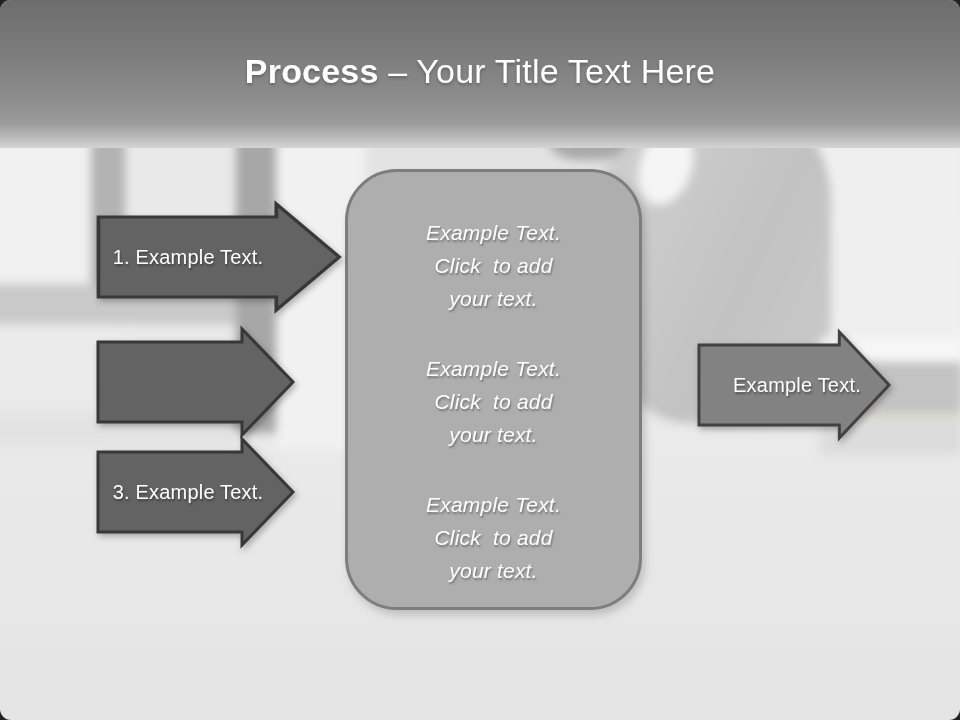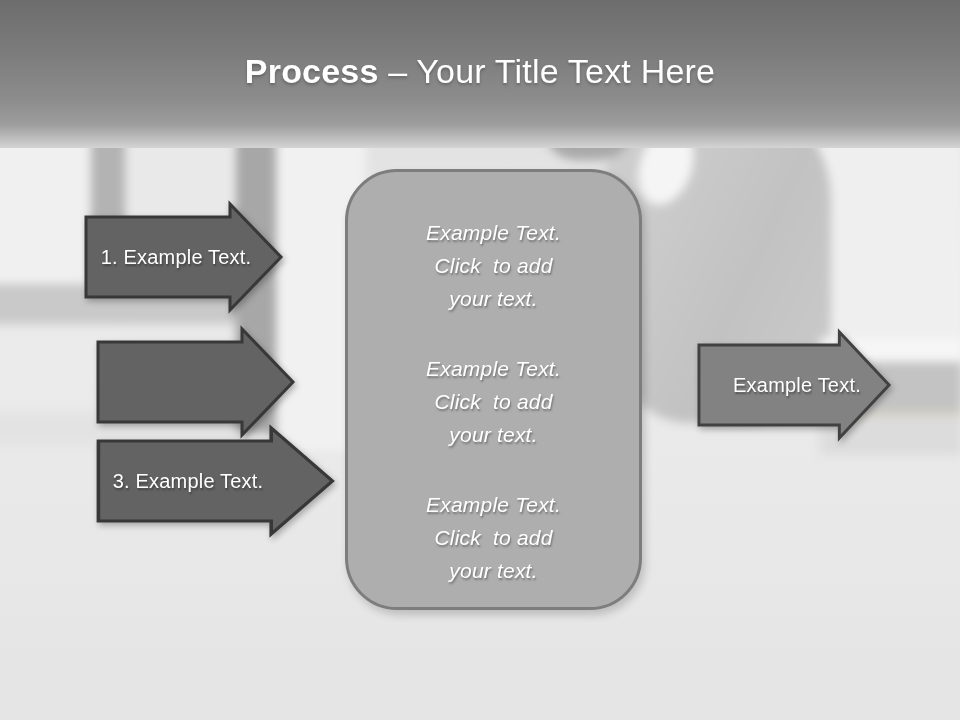--- a/index.html
+++ b/index.html
@@ -1,19 +1,20 @@
 <!DOCTYPE html>
 <html style="--header-top: #6d6d6d; --header-bottom: #c9c9c9; --arrow-dark-fill: #636363; --arrow-dark-border: #383838; --arrow-light-fill: #828282; --arrow-light-border: #414141; --panel-fill: #aeaeae; --panel-border: #7d7d7d; --text-color: #ffffff;"><head>
 <meta charset="utf-8">
 <style>
   html,body{margin:0;padding:0;background:#222;}
   .slide{
     position:relative;width:960px;height:720px;overflow:hidden;
     font-family:"Liberation Sans","DejaVu Sans",sans-serif;
     background:linear-gradient(180deg,#d6d6d6 0%,#e3e3e3 22%,#ebebeb 48%,#e8e8e8 75%,#e4e4e4 100%);
+    border-radius:11px;
   }
   
   .photo{position:absolute;inset:0;}
   .photo-shapes{position:absolute;inset:-12px;filter:blur(5px);}
   .ps{position:absolute;}
   .pane-left   {left:-10px;top:125px;width:118px;height:180px;background:#f0f0f0;}
   .mullion-1   {left:103px;top:118px;width:34px;height:185px;background:#b3b3b3;}
   .pane-mid    {left:137px;top:122px;width:112px;height:260px;background:#e9e9e9;}
   .mullion-2   {left:248px;top:115px;width:40px;height:330px;background:#a7a7a7;}
   .pane-right  {left:288px;top:122px;width:90px;height:340px;background:#f1f1f1;}
@@ -37,23 +38,23 @@
     text-align:center;color:#fff;font-size:34px;line-height:42px;font-weight:400;
     text-shadow:0 2px 3px rgba(0,0,0,0.25);letter-spacing:0.2px;
   }
   .t-bold{font-weight:700;}
   
   .arrow{position:absolute;width:200px;height:110px;}
   .arrow svg{position:absolute;inset:0;width:100%;height:100%;overflow:visible;
     filter:drop-shadow(2px 3px 3px rgba(0,0,0,0.28));}
   .arrow polygon{fill:var(--arrow-dark-fill,#636363);stroke:var(--arrow-dark-border,#383838);stroke-width:3;stroke-linejoin:miter;}
   .arrow.arrow-light polygon{fill:var(--arrow-light-fill,#828282);stroke:var(--arrow-light-border,#414141);}
-  .arrow-1{left:84px;top:202px;}
+  .arrow-1{left:96px;top:202px;padding-left:47px;}
   .arrow-2{left:96px;top:327px;}
-  .arrow-3{left:96px;top:426px;padding-left:40px;}
+  .arrow-3{left:96px;top:437px;}
   .arrow-right{left:697px;top:330px;width:195px;height:110px;}
   .arrow-label{
     position:absolute;top:0;height:100%;display:flex;align-items:center;justify-content:center;
     color:#fff;font-size:20px;letter-spacing:0.2px;
     text-shadow:1px 2px 2px rgba(40,40,40,0.55);white-space:nowrap;
   }
   .arrow-1 .arrow-label,.arrow-2 .arrow-label,.arrow-3 .arrow-label{left:2px;width:180px;}
   .arrow-right .arrow-label{left:15px;width:170px;}
   
   .panel{

